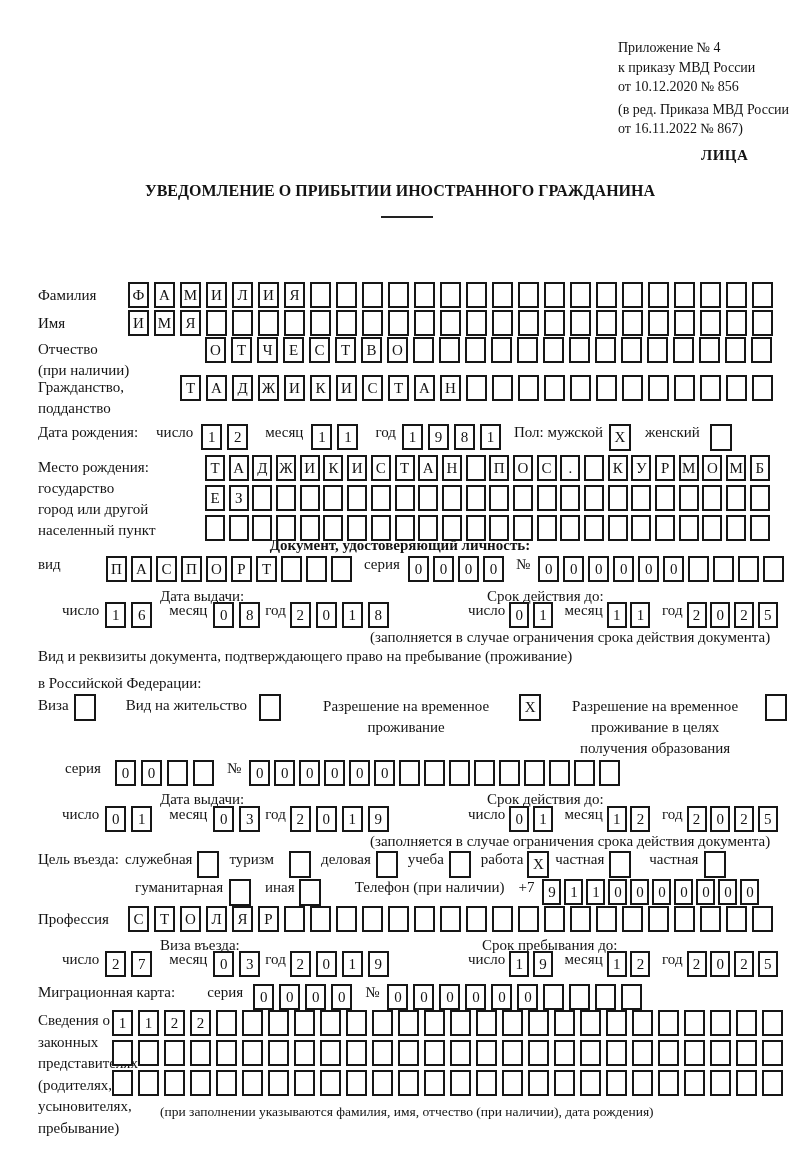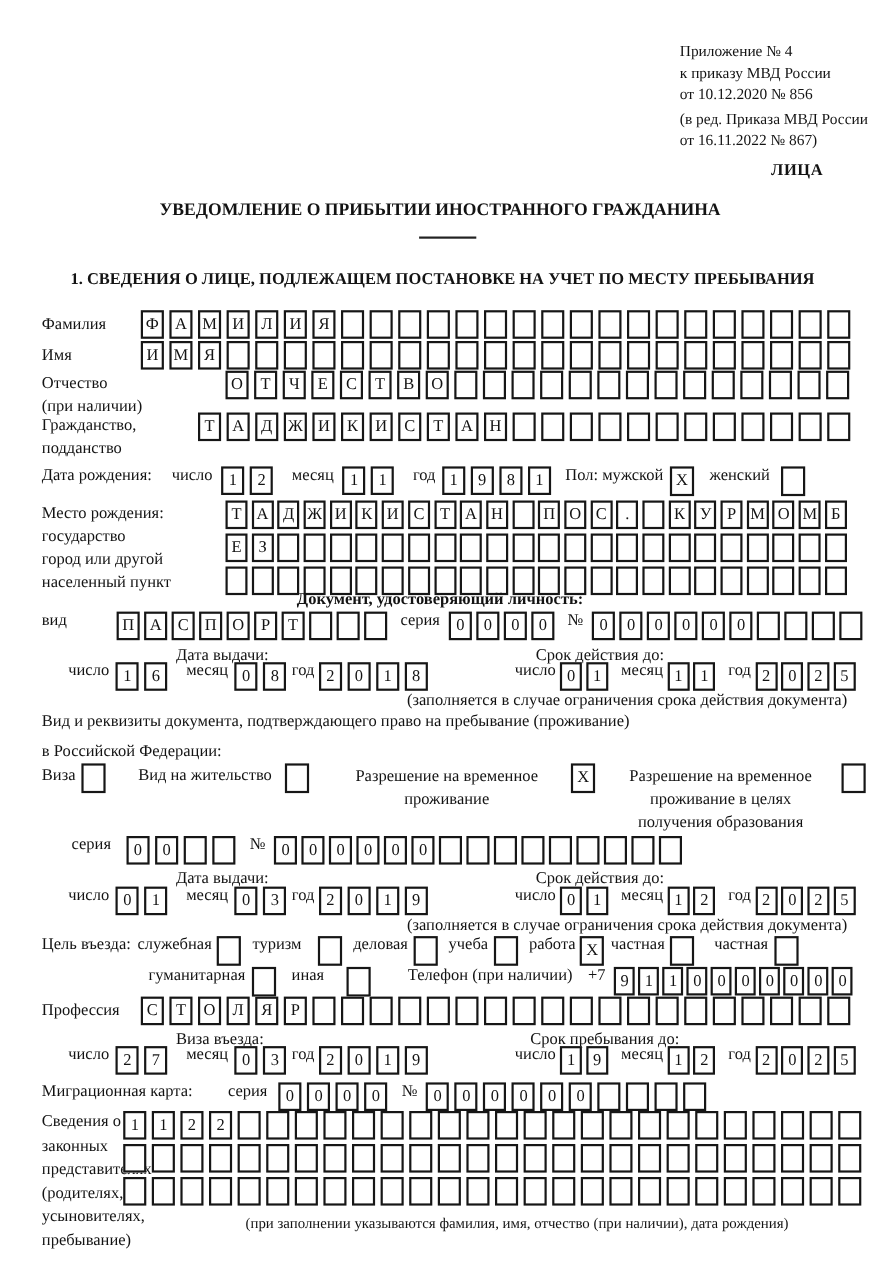--- a/index.html
+++ b/index.html
@@ -38,21 +38,20 @@
     <div style="margin-top:3px">(в ред. Приказа МВД России</div>
     <div>от 16.11.2022 № 867)</div>
   </div>
   <div class="abs b" style="left:701px;top:147px;letter-spacing:.5px">ЛИЦА</div>
 
   <div class="abs title" style="top:180px">
     <div>УВЕДОМЛЕНИЕ О ПРИБЫТИИ ИНОСТРАННОГО ГРАЖДАНИНА</div>
     <div><span class="t-underline"></span></div>
   </div>
 
-  <div class="abs b" style="left:64px;top:246px">1. СВЕДЕНИЯ О ЛИЦЕ, ПОДЛЕЖАЩЕМ ПОСТАНОВКЕ НА УЧЕТ ПО МЕСТУ ПРЕБЫВАНИЯ</div>
 
   <div class="abs" style="left:38px;top:287px">Фамилия</div>
   <div class="abs cells" style="left:128px;top:282px">
       <span class="cell">Ф</span>
       <span class="cell">А</span>
       <span class="cell">М</span>
       <span class="cell">И</span>
       <span class="cell">Л</span>
       <span class="cell">И</span>
       <span class="cell">Я</span>
@@ -454,21 +453,21 @@
     <span class="cb mr6">X</span>
     <span class="lbl" style="margin-right:5px">частная</span>
     <span class="cb mr10"></span>
     <span class="lbl ml8" style="margin-right:6px">частная</span>
     <span class="cb"></span>
   </div>
 
   <div class="row" style="left:135px;top:879px">
     <span class="lbl" style="margin-right:6px">гуманитарная</span>
     <span class="cb mr14"></span>
-    <span class="lbl" style="margin-right:20px">иная</span>
+    <span class="lbl" style="margin-right:4px">иная</span>
     <span class="cb"></span>
     <span class="lbl" style="margin-left:34px;margin-right:14px">Телефон (при наличии)</span>
     <span class="lbl mr8">+7</span>
     <span class="cells xs">
         <span class="cell">9</span>
         <span class="cell">1</span>
         <span class="cell">1</span>
         <span class="cell">0</span>
         <span class="cell">0</span>
         <span class="cell">0</span>
@@ -660,15 +659,15 @@
       <span class="cell"></span>
       <span class="cell"></span>
       <span class="cell"></span>
       <span class="cell"></span>
       <span class="cell"></span>
       <span class="cell"></span>
       <span class="cell"></span>
       <span class="cell"></span>
     </div>
 
-  <div class="abs" style="left:160px;top:1104px;width:620px;text-align:center;font-size:13.5px">(при заполнении указываются фамилия, имя, отчество (при наличии), дата рождения)</div>
+  <div class="abs" style="left:160px;top:1104px;width:620px;font-size:13.5px">(при заполнении указываются фамилия, имя, отчество (при наличии), дата рождения)</div>
 
 </div>
 
 </body></html>

